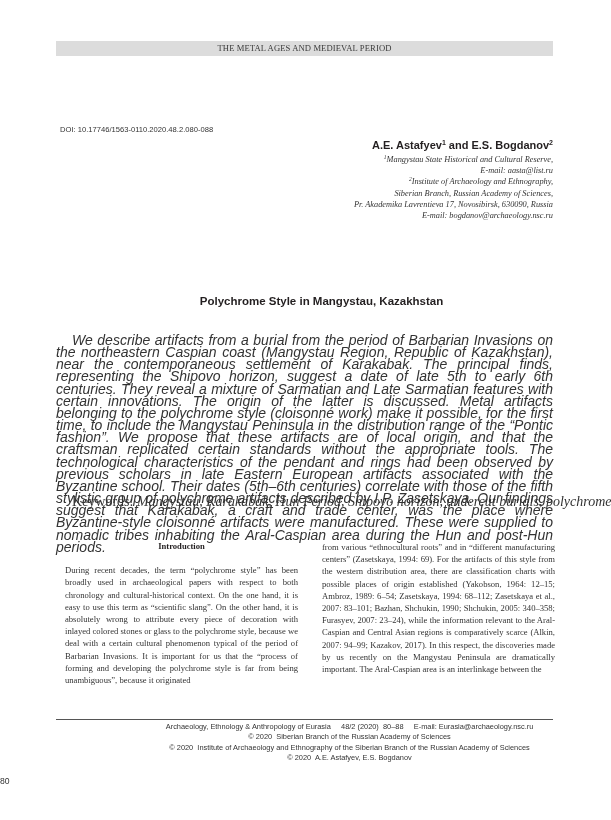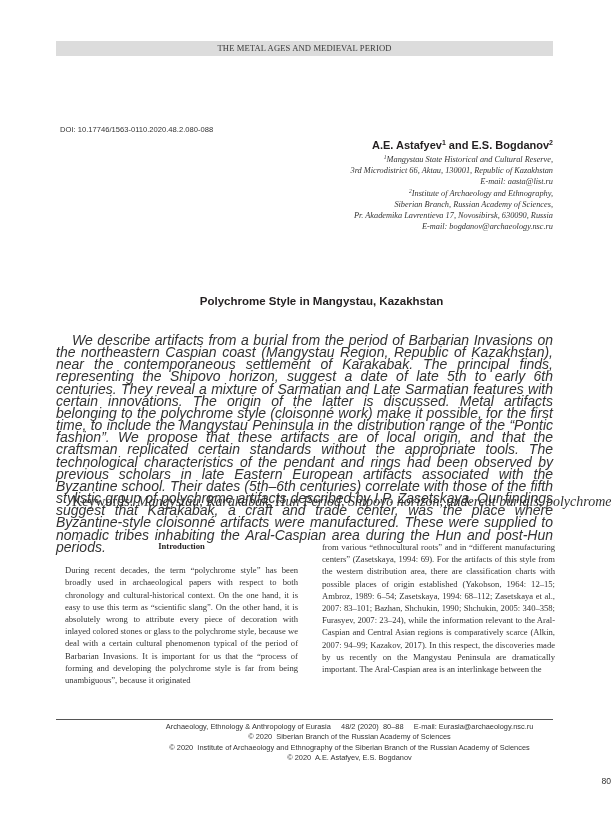--- a/index.html
+++ b/index.html
@@ -63,40 +63,39 @@
       position: absolute; left: 56px; top: 719px; width: 497px; height: 0;
       border-top: 0.8px solid #555;
     }
     .footer {
       position: absolute; left: 0; width: 611px; top: 722px; text-align: center;
       font-family: "Liberation Sans", sans-serif; font-size: 7.4px; line-height: 10.3px; color: #333; padding-left: 44px;
     }
     .footer .fline { display: block; white-space: pre; }
 
     .page-number {
-      position: absolute; left: 0; width: 611px; top: 776px; text-align: right;
+      position: absolute; left: 0; width: 611px; top: 776px; text-align: left;
       font-family: "Liberation Sans", sans-serif; font-size: 8.6px; color: #333;
     }
   </style>
 </head>
 <body>
 
 <div class="section-band">
   <span>THE METAL AGES AND MEDIEVAL PERIOD</span>
 </div>
 
 <div class="doi">DOI: 10.17746/1563-0110.2020.48.2.080-088</div>
 
 <div class="authors">
   <span>A.E. Astafyev</span><sup>1</sup><span> and </span><span>E.S. Bogdanov</span><sup>2</sup>
 </div>
 
 <div class="affil">
   <span class="line"><sup>1</sup><span>Mangystau State Historical and Cultural Reserve,</span></span>
-  <span class="line"><span>3rd Microdistrict 66, Aktau, 130001, Republic of Kazakhstan</span></span>
   <span class="line"><span>E-mail: aasta@list.ru</span></span>
   <span class="line"><sup>2</sup><span>Institute of Archaeology and Ethnography,</span></span>
   <span class="line"><span>Siberian Branch, Russian Academy of Sciences,</span></span>
   <span class="line"><span>Pr. Akademika Lavrentieva 17, Novosibirsk, 630090, Russia</span></span>
   <span class="line"><span>E-mail: bogdanov@archaeology.nsc.ru</span></span>
 </div>
 
 <div class="title">Polychrome Style in Mangystau, Kazakhstan</div>
 
 <div class="abstract">We describe artifacts from a burial from the period of Barbarian Invasions on the northeastern Caspian coast (Mangystau Region, Republic of Kazakhstan), near the contemporaneous settlement of Karakabak. The principal finds, representing the Shipovo horizon, suggest a date of late 5th to early 6th centuries. They reveal a mixture of Sarmatian and Late Sarmatian features with certain innovations. The origin of the latter is discussed. Metal artifacts belonging to the polychrome style (cloisonné work) make it possible, for the first time, to include the Mangystau Peninsula in the distribution range of the “Pontic fashion”. We propose that these artifacts are of local origin, and that the craftsman replicated certain standards without the appropriate tools. The technological characteristics of the pendant and rings had been observed by previous scholars in late Eastern European artifacts associated with the Byzantine school. Their dates (5th–6th centuries) correlate with those of the fifth stylistic group of polychrome artifacts described by I.P. Zasetskaya. Our findings suggest that Karakabak, a craft and trade center, was the place where Byzantine-style cloisonné artifacts were manufactured. These were supplied to nomadic tribes inhabiting the Aral-Caspian area during the Hun and post-Hun periods.</div>

